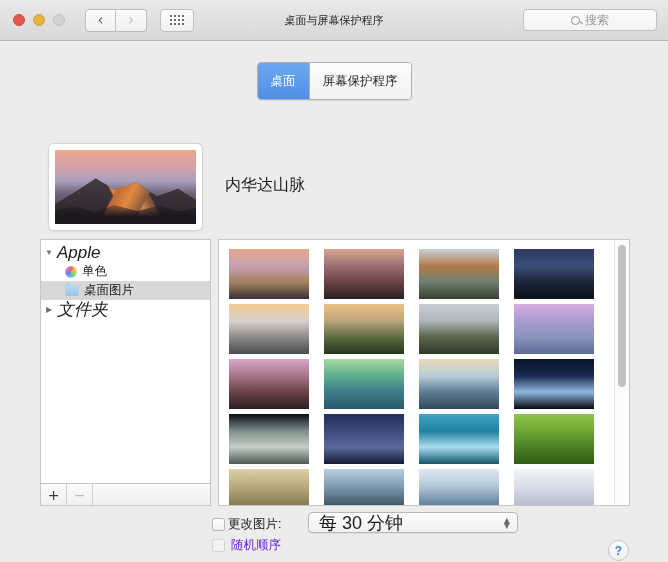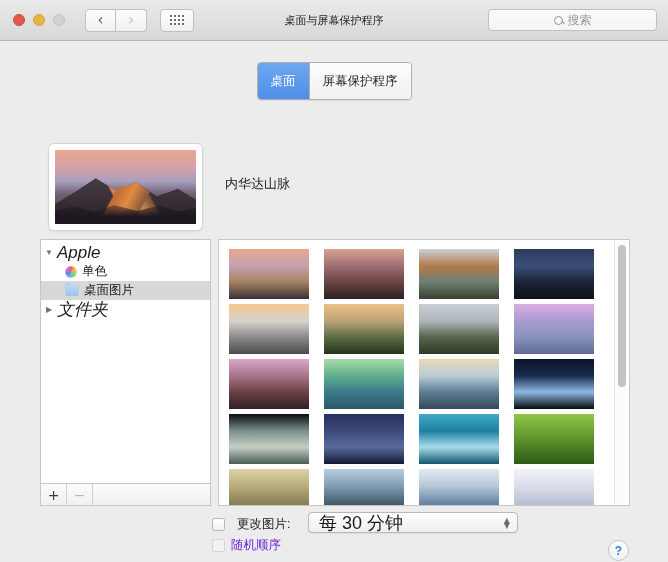--- a/index.html
+++ b/index.html
@@ -53,21 +53,21 @@
   .dots { display: grid; grid-template-columns: repeat(4,2px); gap: 2px; }
   .dots i { width: 2px; height: 2px; background: #6a6a6a; display: block; }
 
   .win-title {
     position: absolute; left: 0; right: 0; text-align: center;
     font-size: 11px; color: #232323; pointer-events: none;
   }
 
   .search {
     position: absolute; right: 11px; top: 9px;
-    width: 169px; height: 22px;
+    width: 134px; height: 22px;
     background: linear-gradient(to bottom,#fbfbfb,#f4f4f4);
     border: 1px solid #c0c0c0; border-radius: 4px;
     display: flex; align-items: center; justify-content: center; gap: 5px;
   }
   .mag { width: 9px; height: 9px; border: 1.3px solid #909090; border-radius: 50%; position: relative; }
   .mag::after { content:""; position:absolute; width:4px; height:1.3px; background:#909090;
                 right:-3.5px; bottom:0.4px; transform: rotate(45deg); }
   .search-ph { font-size: 12px; color: #999; }
 
   
@@ -111,21 +111,21 @@
       linear-gradient(118deg, transparent 43%, #c06a33 44%, #e08a44 52%, #8d5a3c 60%, transparent 61%),
       linear-gradient(62deg, transparent 44%, #d8824a 45%, #f0a05c 53%, #7a4e38 62%, transparent 63%),
       linear-gradient(to bottom,#4a3f46 0%,#2a2229 100%);
     clip-path: polygon(0% 100%, 10% 62%, 22% 38%, 33% 14%, 44% 36%, 56% 22%, 68% 48%, 80% 34%, 92% 58%, 100% 46%, 100% 100%);
   }
   .preview-img::after {
     content:""; position:absolute; left:0; bottom:0; width:100%; height:34%;
     background: linear-gradient(to bottom, rgba(26,20,24,0) 0%, #1d1720 70%);
     clip-path: polygon(0% 100%, 0% 46%, 14% 28%, 28% 52%, 42% 24%, 58% 48%, 74% 26%, 88% 50%, 100% 36%, 100% 100%);
   }
-  .preview-label { margin-left: 22px; margin-top: 32px; font-size: 13px; color: #1c1c1c; }
+  .preview-label { margin-left: 22px; margin-top: 32px; font-size: 16px; color: #1c1c1c; }
 
   
   .sidebar {
     position: absolute; left: 40px; top: 198px;
     width: 171px; height: 267px;
     background: #fff; border: 1px solid #c6c6c6;
     display: flex; flex-direction: column;
   }
   .sb-list { flex: 1; padding-top: 3px; overflow: hidden; }
   .sb-row { height: 19px; display: flex; align-items: center; font-size: 12.5px; color: #1c1c1c; }
@@ -177,21 +177,21 @@
   .scrollbar {
     position: absolute; right: 1px; top: 1px; bottom: 1px; width: 14px;
     background: #fcfcfc; border-left: 1px solid #e4e4e4;
   }
   .thumb-bar {
     position: absolute; left: 3px; top: 4px; width: 8px; height: 142px;
     background: #c2c2c2; border-radius: 4px;
   }
 
   
-  .ctrl-change { position: absolute; left: 212px; top: 475px; display: flex; align-items: center; gap: 12px; }
+  .ctrl-change { position: absolute; left: 212px; top: 475px; display: flex; align-items: center; gap: 3px; }
   .ctrl-random { position: absolute; left: 212px; top: 496px; display: flex; align-items: center; gap: 6px; }
   .cb {
     width: 13px; height: 13px; border-radius: 2.5px;
     background: linear-gradient(to bottom,#fefefe,#f2f2f2);
     border: 1px solid #b6b6b6;
   }
   .cb.dim { background: #f3f3f3; border-color: #d3d3d3; }
   .ctrl-lbl { font-size: 12.5px; color: #1c1c1c; }
   .ctrl-lbl.dim { color: #6d28d9; }
 

